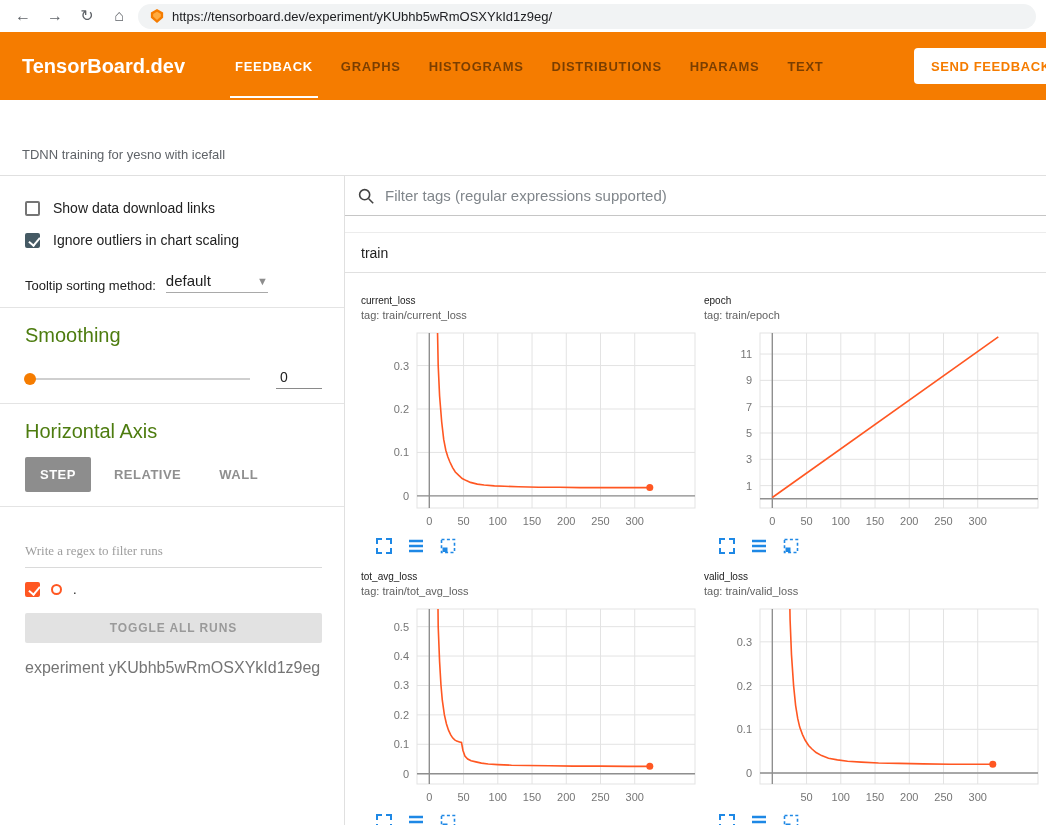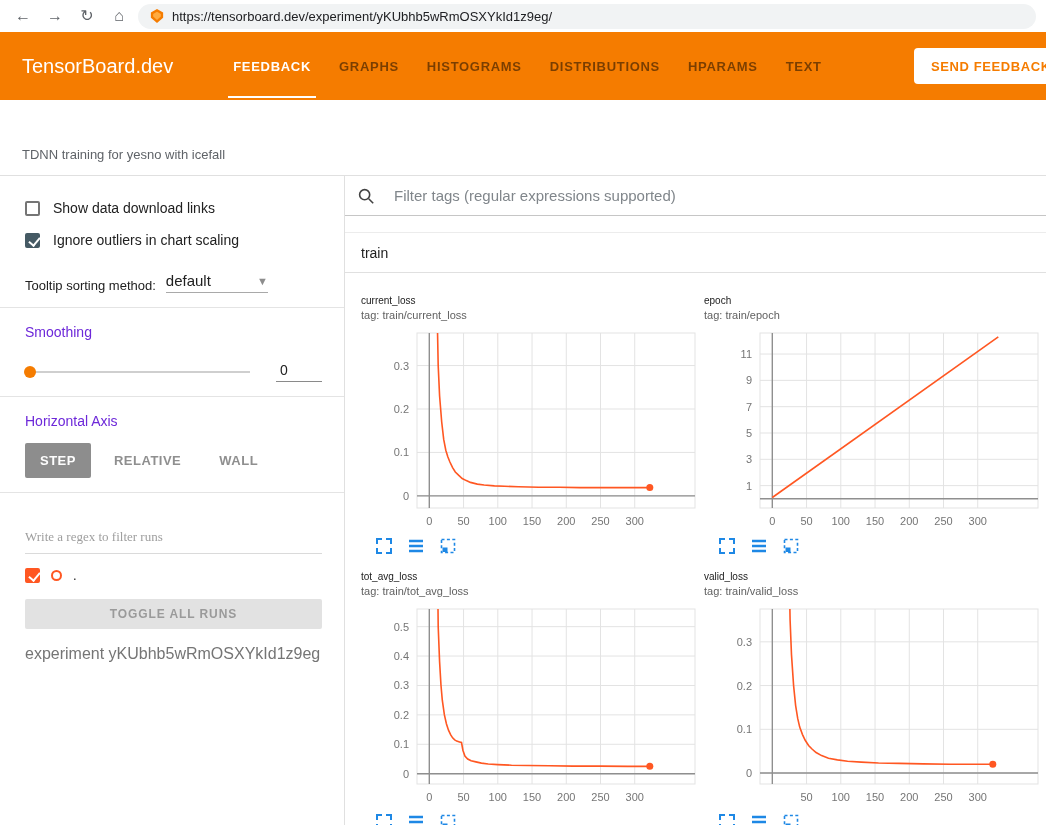--- a/index.html
+++ b/index.html
@@ -8,21 +8,21 @@
   .screen{width:1046px;height:825px;overflow:hidden;background:#fff;position:relative}
 
   
   .browser-bar{height:32px;display:flex;align-items:center;padding:0 10px;gap:6px;background:#fff}
   .nav-ico{font-size:16px;color:#5f6368;width:26px;text-align:center;cursor:pointer;line-height:1}
   .addr{flex:1;height:25px;background:#f1f3f4;border-radius:13px;display:flex;align-items:center;padding:0 12px;gap:8px;cursor:text}
   .addr .url{font-size:13px;color:#202124;white-space:nowrap}
 
   
   .appbar{height:68px;background:#f57c00;display:flex;align-items:center;padding:0 22px;position:relative}
-  .brand{color:#fff;font-size:20px;font-weight:400;margin-right:46px;white-space:nowrap}
+  .brand{color:#fff;font-size:20px;font-weight:700;margin-right:36px;white-space:nowrap}
   .tabs{display:flex;height:100%}
   .tab{display:flex;align-items:center;padding:0 14px;color:rgba(0,0,0,0.5);font-size:13px;font-weight:700;letter-spacing:0.7px;position:relative;cursor:pointer;white-space:nowrap}
   .tab.active{color:#fff}
   .tab.active::after{content:"";position:absolute;left:9px;right:9px;bottom:2px;height:2px;background:#fff}
   .feedback{position:absolute;right:-36px;top:16px;height:36px;width:168px;background:#fff;color:#f57c00;border:none;border-radius:4px;font-size:13px;font-weight:700;letter-spacing:0.6px;text-align:left;padding-left:17px;font-family:inherit;cursor:pointer}
 
   
   .exp-row{height:76px;border-bottom:1px solid #e0e0e0;display:flex;align-items:flex-end;padding:0 0 13px 22px;color:#5f6368;font-size:13px;background:#fff}
 
   
@@ -34,41 +34,41 @@
   .chk-row{display:flex;align-items:center;gap:13px;margin:16px 0;font-size:14px;color:#212121;cursor:pointer}
   .chk{width:15px;height:15px;border:2px solid #757575;border-radius:2px;flex:none;position:relative;background:#fff}
   .chk.checked{background:#455a64;border-color:#455a64}
   .chk.checked::after{content:"";position:absolute;left:4px;top:0;width:5px;height:9px;border:solid #fff;border-width:0 2px 2px 0;transform:rotate(40deg)}
   .chk.orange{background:#ff5722;border-color:#ff5722}
 
   .tooltip-row{display:flex;align-items:flex-end;margin:24px 0 6px;font-size:13px;color:#212121}
   .dropdown{margin-left:10px;width:102px;border-bottom:1px solid #a9a9a9;display:flex;justify-content:space-between;align-items:center;font-size:15px;color:#212121;padding-bottom:3px;cursor:pointer}
   .caret{color:#8d8d8d;font-size:11px}
 
-  .section-label{font-size:14px;color:#6d28d9;margin-top:16px}
+  .section-label{font-size:20px;color:#4d7c0f;margin-top:16px}
   .slider-row{display:flex;align-items:center;margin-top:22px;margin-bottom:4px}
   .slider-track{flex:1;height:2px;background:#cfcfcf;position:relative;margin-right:26px;cursor:pointer}
   .slider-thumb{position:absolute;left:-1px;top:-5px;width:12px;height:12px;border-radius:50%;background:#f57c00}
   .slider-value{width:46px;border-bottom:1px solid #8a8a8a;font-size:14px;color:#212121;padding:0 0 3px 4px;cursor:text}
 
   .axis-btns{display:flex;gap:8px;margin-top:14px;margin-bottom:4px}
   .axis-btn{border:none;background:transparent;color:#8f8f8f;font-size:13px;font-weight:700;letter-spacing:0.5px;padding:10px 15px;border-radius:2px;font-family:inherit;cursor:pointer}
   .axis-btn.selected{background:#8d8d8d;color:#fdfdfd}
 
   .runs-filter{width:100%;border:none;outline:none;border-bottom:1px solid #dadada;font-size:13px;padding:6px 0 8px;color:#000000;margin-top:16px;font-family:Liberation Serif, serif}
   .runs-filter::placeholder{color:#9e9e9e}
   .run-row{display:flex;align-items:center;gap:11px;margin:14px 0 12px;cursor:pointer}
   .run-circle{width:11px;height:11px;border:2px solid #ff5722;border-radius:50%;flex:none}
   .run-name{font-size:13px;color:#212121}
   .toggle-all{width:100%;height:30px;background:#e2e2e2;border:none;border-radius:2px;color:#9a9a9a;font-size:12px;font-weight:700;letter-spacing:0.9px;font-family:inherit;cursor:pointer;margin-top:4px}
   .exp-caption{font-size:16px;color:#757575;margin-top:16px}
 
   
   main{flex:1;overflow:hidden;display:flex;flex-direction:column;background:#fff}
-  .filter-row{height:40px;flex:none;display:flex;align-items:center;gap:19px;padding:0 12px;border-bottom:1px solid #c6c6c6}
+  .filter-row{height:40px;flex:none;display:flex;align-items:center;gap:10px;padding:0 12px;border-bottom:1px solid #c6c6c6}
   .filter-row input{flex:1;border:none;outline:none;font-size:15px;color:#212121;font-family:inherit}
   .filter-row input::placeholder{color:#80868b}
 
   .card{margin-top:16px;border-top:1px solid #ececec;flex:1;overflow:hidden}
   .card-header{height:40px;display:flex;align-items:center;padding:0 16px;font-size:14px;color:#212121;border-bottom:1px solid #e0e0e0;cursor:pointer}
   .charts{display:grid;grid-template-columns:336px 336px;column-gap:7px;row-gap:16px;padding:22px 0 0 16px}
   .chart .title{font-size:10px;color:#212121}
   .chart .tag{font-size:11px;color:#616161;margin-top:3px}
   svg.plot{display:block;margin-top:7px}
   svg.plot text.tick{font-family:"Liberation Sans",sans-serif;font-size:11px;fill:#757575}

